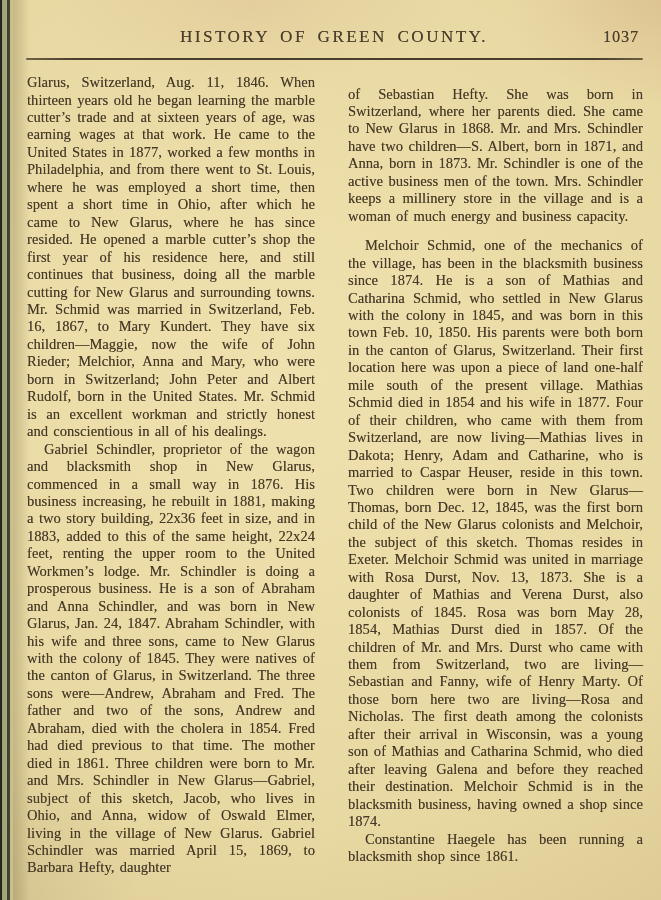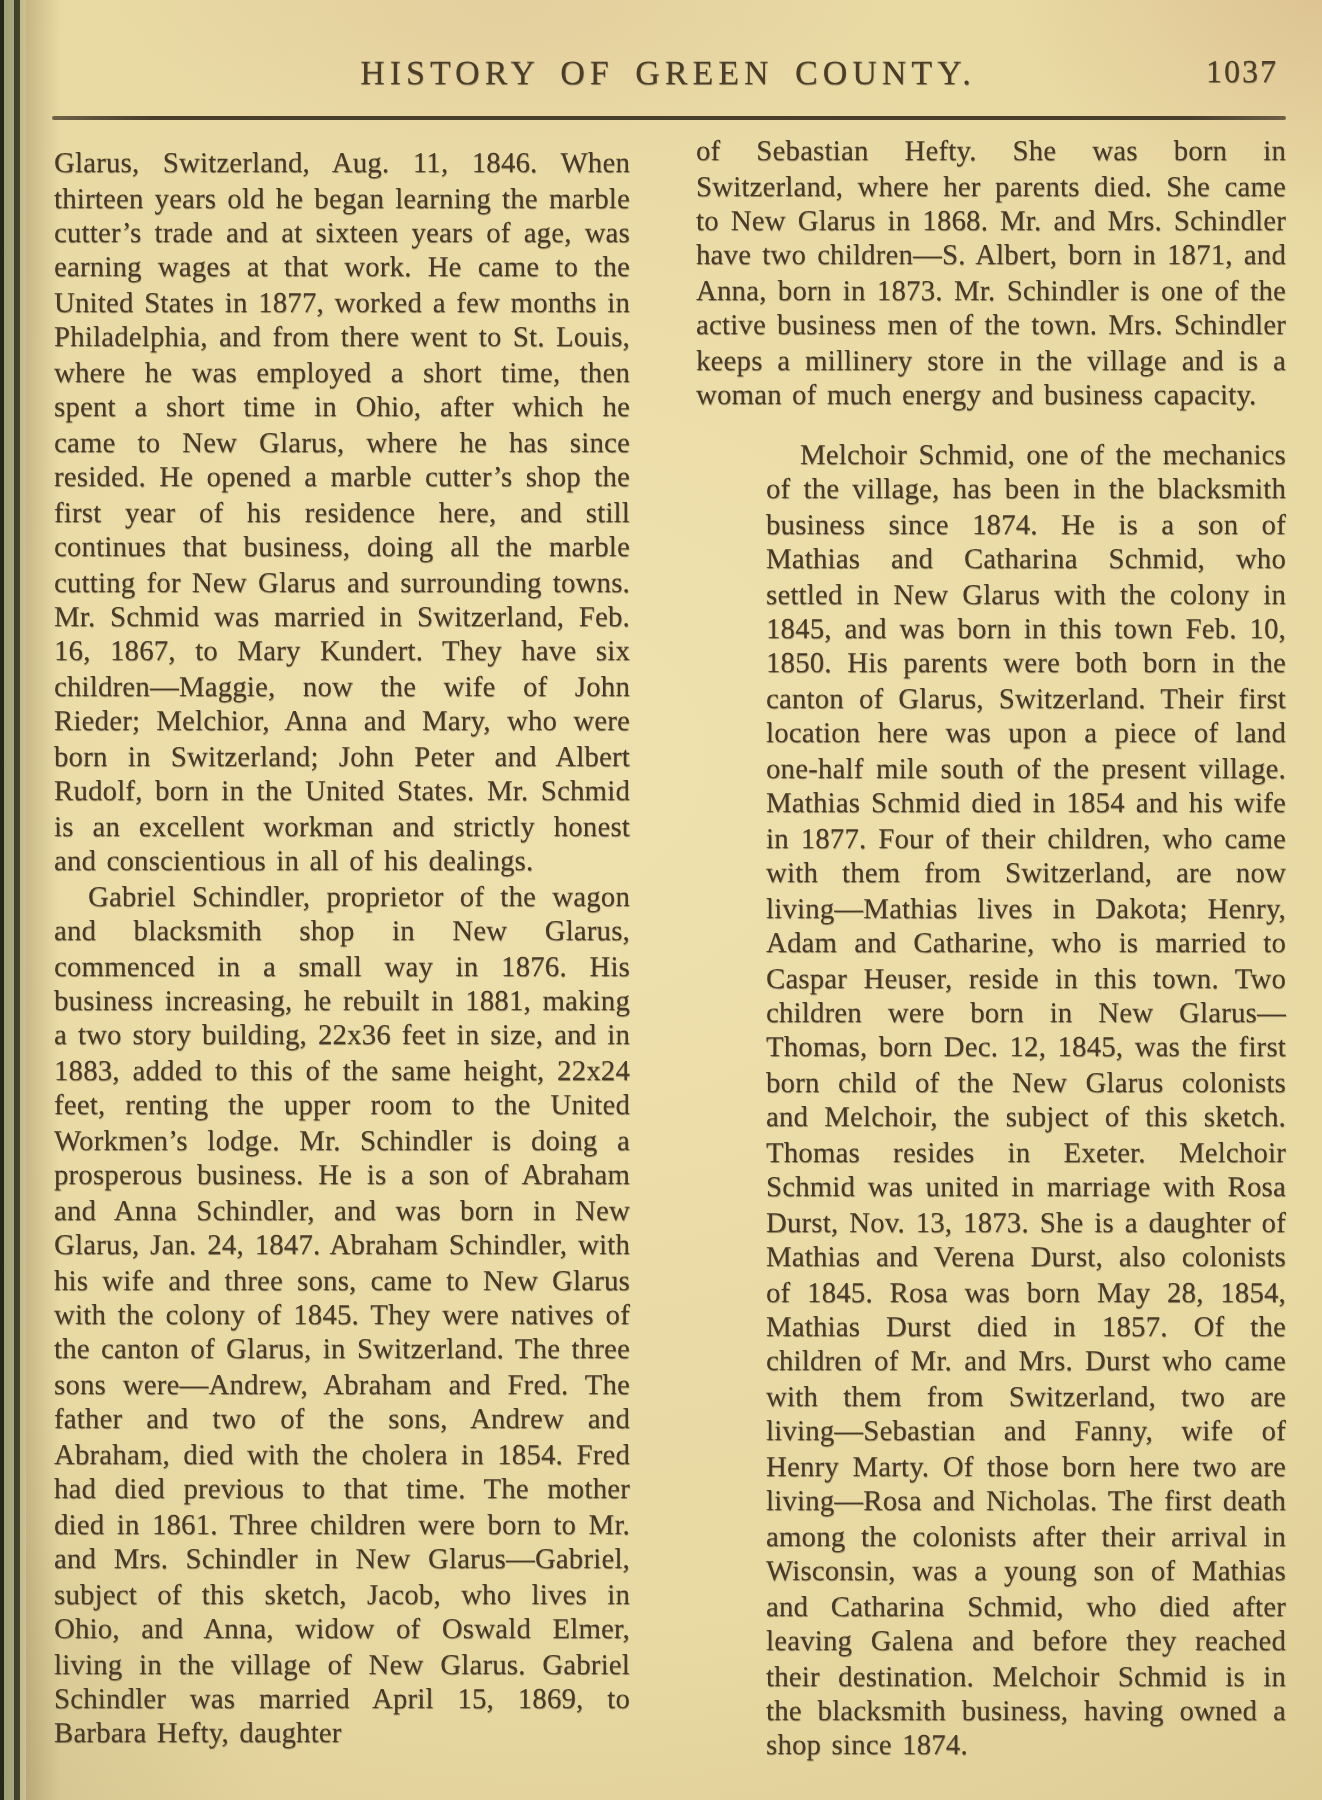--- a/index.html
+++ b/index.html
@@ -102,21 +102,21 @@
     width: 2px;
     margin-top: -14px;           
     background: linear-gradient(180deg, rgba(73,61,44,0) 0px, #4d4030 10px, #4d4030 97%, rgba(73,61,44,0));
   }
   .col-right {
     flex: 1;
     padding-left: 23px;
   }
   p { margin: 0; }
   p.indent { text-indent: 17px; }
-  p.gap-top { margin-top: 12px; margin-left: 35px; }
+  p.gap-top { margin-top: 12px; }
 </style>
 </head>
 <body>
 
 <div id="page">
 
   <div class="spine-edge"></div>
 
   <div class="header-row">
     <div class="running-header">HISTORY OF GREEN COUNTY.</div>
@@ -130,17 +130,18 @@
     <div class="col col-left">
       <p>Glarus, Switzerland, Aug. 11, 1846. When thirteen years old he began learning the marble cutter’s trade and at sixteen years of age, was earning wages at that work. He came to the United States in 1877, worked a few months in Philadelphia, and from there went to St. Louis, where he was employed a short time, then spent a short time in Ohio, after which he came to New Glarus, where he has since resided. He opened a marble cutter’s shop the first year of his residence here, and still continues that business, doing all the marble cutting for New Glarus and surrounding towns. Mr. Schmid was married in Switzerland, Feb. 16, 1867, to Mary Kundert. They have six children—Maggie, now the wife of John Rieder; Melchior, Anna and Mary, who were born in Switzerland; John Peter and Albert Rudolf, born in the United States. Mr. Schmid is an excellent workman and strictly honest and conscientious in all of his dealings.</p>
       <p class="indent">Gabriel Schindler, proprietor of the wagon and blacksmith shop in New Glarus, commenced in a small way in 1876. His business increasing, he rebuilt in 1881, making a two story building, 22x36 feet in size, and in 1883, added to this of the same height, 22x24 feet, renting the upper room to the United Workmen’s lodge. Mr. Schindler is doing a prosperous business. He is a son of Abraham and Anna Schindler, and was born in New Glarus, Jan. 24, 1847. Abraham Schindler, with his wife and three sons, came to New Glarus with the colony of 1845. They were natives of the canton of Glarus, in Switzerland. The three sons were—Andrew, Abraham and Fred. The father and two of the sons, Andrew and Abraham, died with the cholera in 1854. Fred had died previous to that time. The mother died in 1861. Three children were born to Mr. and Mrs. Schindler in New Glarus—Gabriel, subject of this sketch, Jacob, who lives in Ohio, and Anna, widow of Oswald Elmer, living in the village of New Glarus. Gabriel Schindler was married April 15, 1869, to Barbara Hefty, daughter</p>
     </div>
 
     <div class="column-divider"></div>
 
     <div class="col col-right">
       <p>of Sebastian Hefty. She was born in Switzerland, where her parents died. She came to New Glarus in 1868. Mr. and Mrs. Schindler have two children—S. Albert, born in 1871, and Anna, born in 1873. Mr. Schindler is one of the active business men of the town. Mrs. Schindler keeps a millinery store in the village and is a woman of much energy and business capacity.</p>
       <p class="indent gap-top">Melchoir Schmid, one of the mechanics of the village, has been in the blacksmith business since 1874. He is a son of Mathias and Catharina Schmid, who settled in New Glarus with the colony in 1845, and was born in this town Feb. 10, 1850. His parents were both born in the canton of Glarus, Switzerland. Their first location here was upon a piece of land one-half mile south of the present village. Mathias Schmid died in 1854 and his wife in 1877. Four of their children, who came with them from Switzerland, are now living—Mathias lives in Dakota; Henry, Adam and Catharine, who is married to Caspar Heuser, reside in this town. Two children were born in New Glarus—Thomas, born Dec. 12, 1845, was the first born child of the New Glarus colonists and Melchoir, the subject of this sketch. Thomas resides in Exeter. Melchoir Schmid was united in marriage with Rosa Durst, Nov. 13, 1873. She is a daughter of Mathias and Verena Durst, also colonists of 1845. Rosa was born May 28, 1854, Mathias Durst died in 1857. Of the children of Mr. and Mrs. Durst who came with them from Switzerland, two are living—Sebastian and Fanny, wife of Henry Marty. Of those born here two are living—Rosa and Nicholas. The first death among the colonists after their arrival in Wisconsin, was a young son of Mathias and Catharina Schmid, who died after leaving Galena and before they reached their destination. Melchoir Schmid is in the blacksmith business, having owned a shop since 1874.</p>
+      <p class="indent">Constantine Haegele has been running a blacksmith shop since 1861.</p>
     </div>
 
   </div>
 
 </div>
 
 </body></html>

